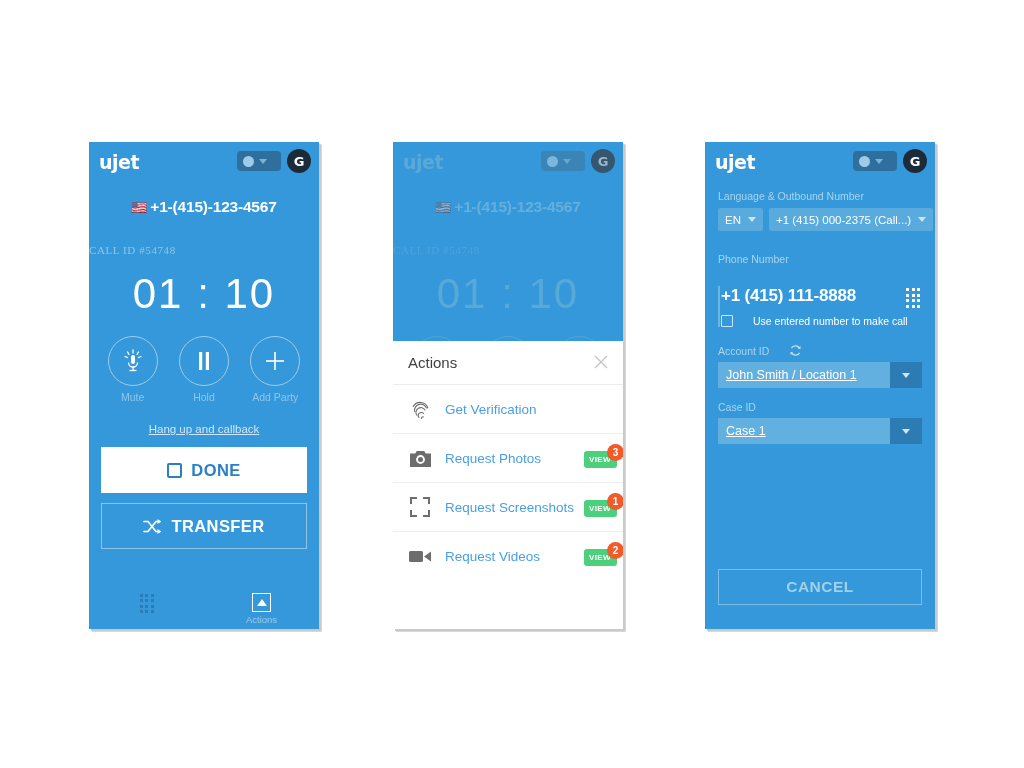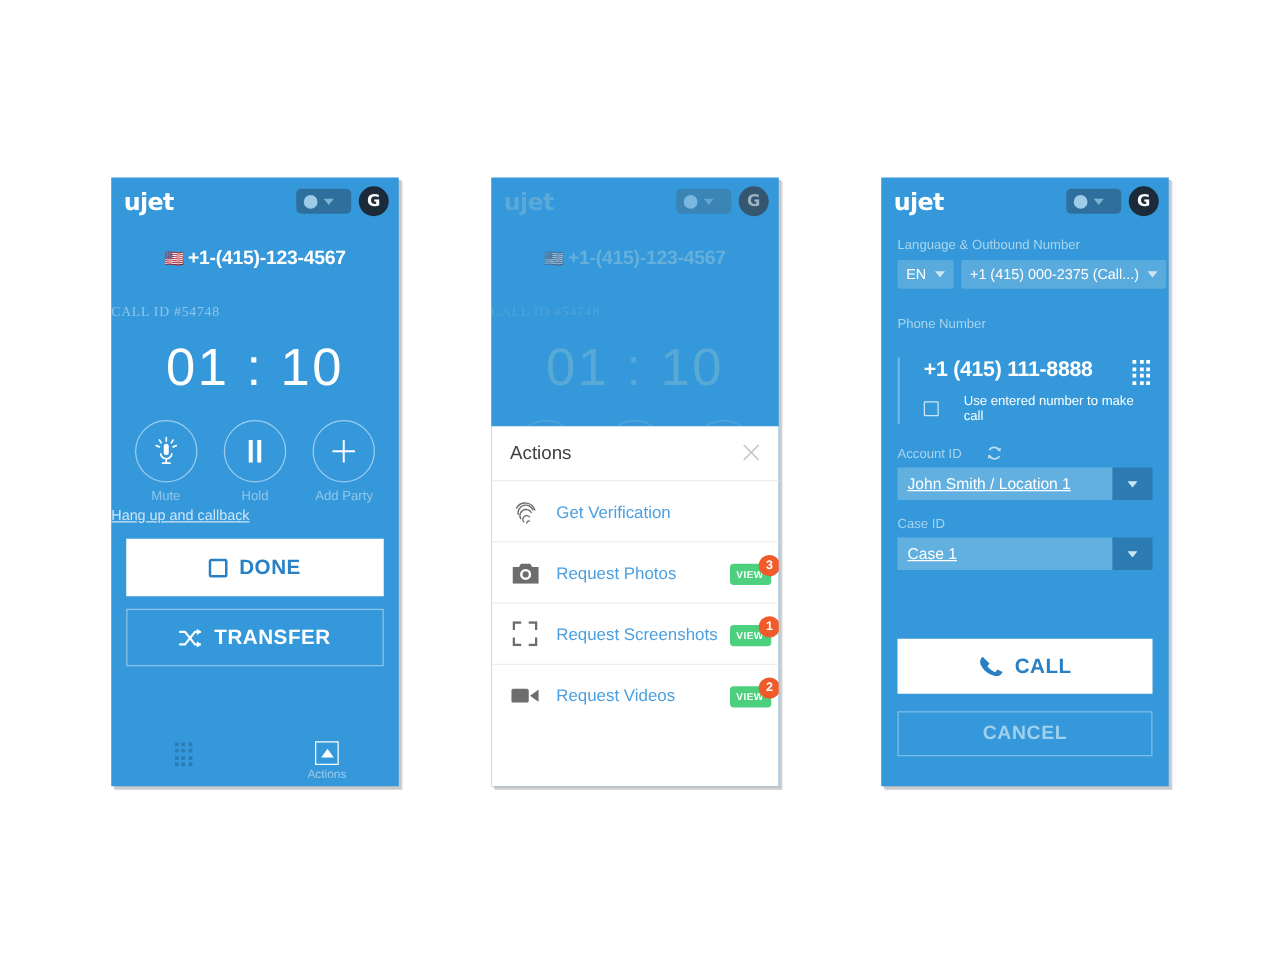--- a/index.html
+++ b/index.html
@@ -88,21 +88,21 @@
   .ctrl { text-align: center; width: 62px; }
   .ctrl-circle {
     width: 50px; height: 50px; border-radius: 50%;
     border: 1.5px solid #9dcdeb; margin: 0 auto;
     display: flex; align-items: center; justify-content: center;
   }
   .ctrl-label {
     color: #8fc6e9; font-size: 10.5px; margin-top: 5px;
   }
   .hangup {
-    margin-top: 0;
+    text-align: center; margin-top: 16px;
   }
   .hangup a {
     color: #cfe6f6; font-size: 11.5px; text-decoration: underline;
   }
   .bigbtn {
     margin: 10px 12px 0 12px; height: 46px;
     display: flex; align-items: center; justify-content: center;
     gap: 9px; font-size: 16.5px; font-weight: 700;
     letter-spacing: 0.4px;
   }
@@ -211,21 +211,21 @@
     padding: 0 7px; border-radius: 2px; white-space: nowrap;
   }
   .caret-w {
     width: 0; height: 0;
     border-left: 4px solid transparent;
     border-right: 4px solid transparent;
     border-top: 5px solid #cde6f6;
   }
   .phone-block {
     margin-top: 21px; border-left: 2px solid #6bb6e3;
-    padding-left: 19px; position: relative;
+    padding-left: 1px; position: relative;
   }
   .phone-val {
     color: #ffffff; font-size: 17px; font-weight: 700;
     letter-spacing: -0.2px;
   }
   .keypad-icon {
     position: absolute; right: 2px; top: 2px;
   }
   .chk-row {
     display: flex; align-items: center; gap: 20px; margin-top: 9px;
@@ -578,25 +578,19 @@
         <div class="flabel" style="margin-bottom:4px">Case ID</div>
         <div class="dd">
           <div class="dd-value">Case 1</div>
           <div class="dd-arrow">
             <span class="caret-w"></span>
           </div>
         </div>
       </div>
     </div>
 
-    <div class="btn-call">
-      <svg width="20" height="20" viewBox="0 0 20 20">
-        <path d="M4.2 1.6C3 2.3 1.6 4 1.6 5.8c0 5.6 7 12.6 12.6 12.6 1.8 0 3.5-1.4 4.2-2.6l-3.9-2.6-2 2c-2-1-4.6-3.6-5.6-5.6l2-2z" fill="#2980c4" transform="rotate(-8 10 10)"></path>
-      </svg>
-      <span>CALL</span>
-    </div>
 
     <div class="btn-cancel">
       <span>CANCEL</span>
     </div>
   </div>
 
 </div>
 
 </body></html>

